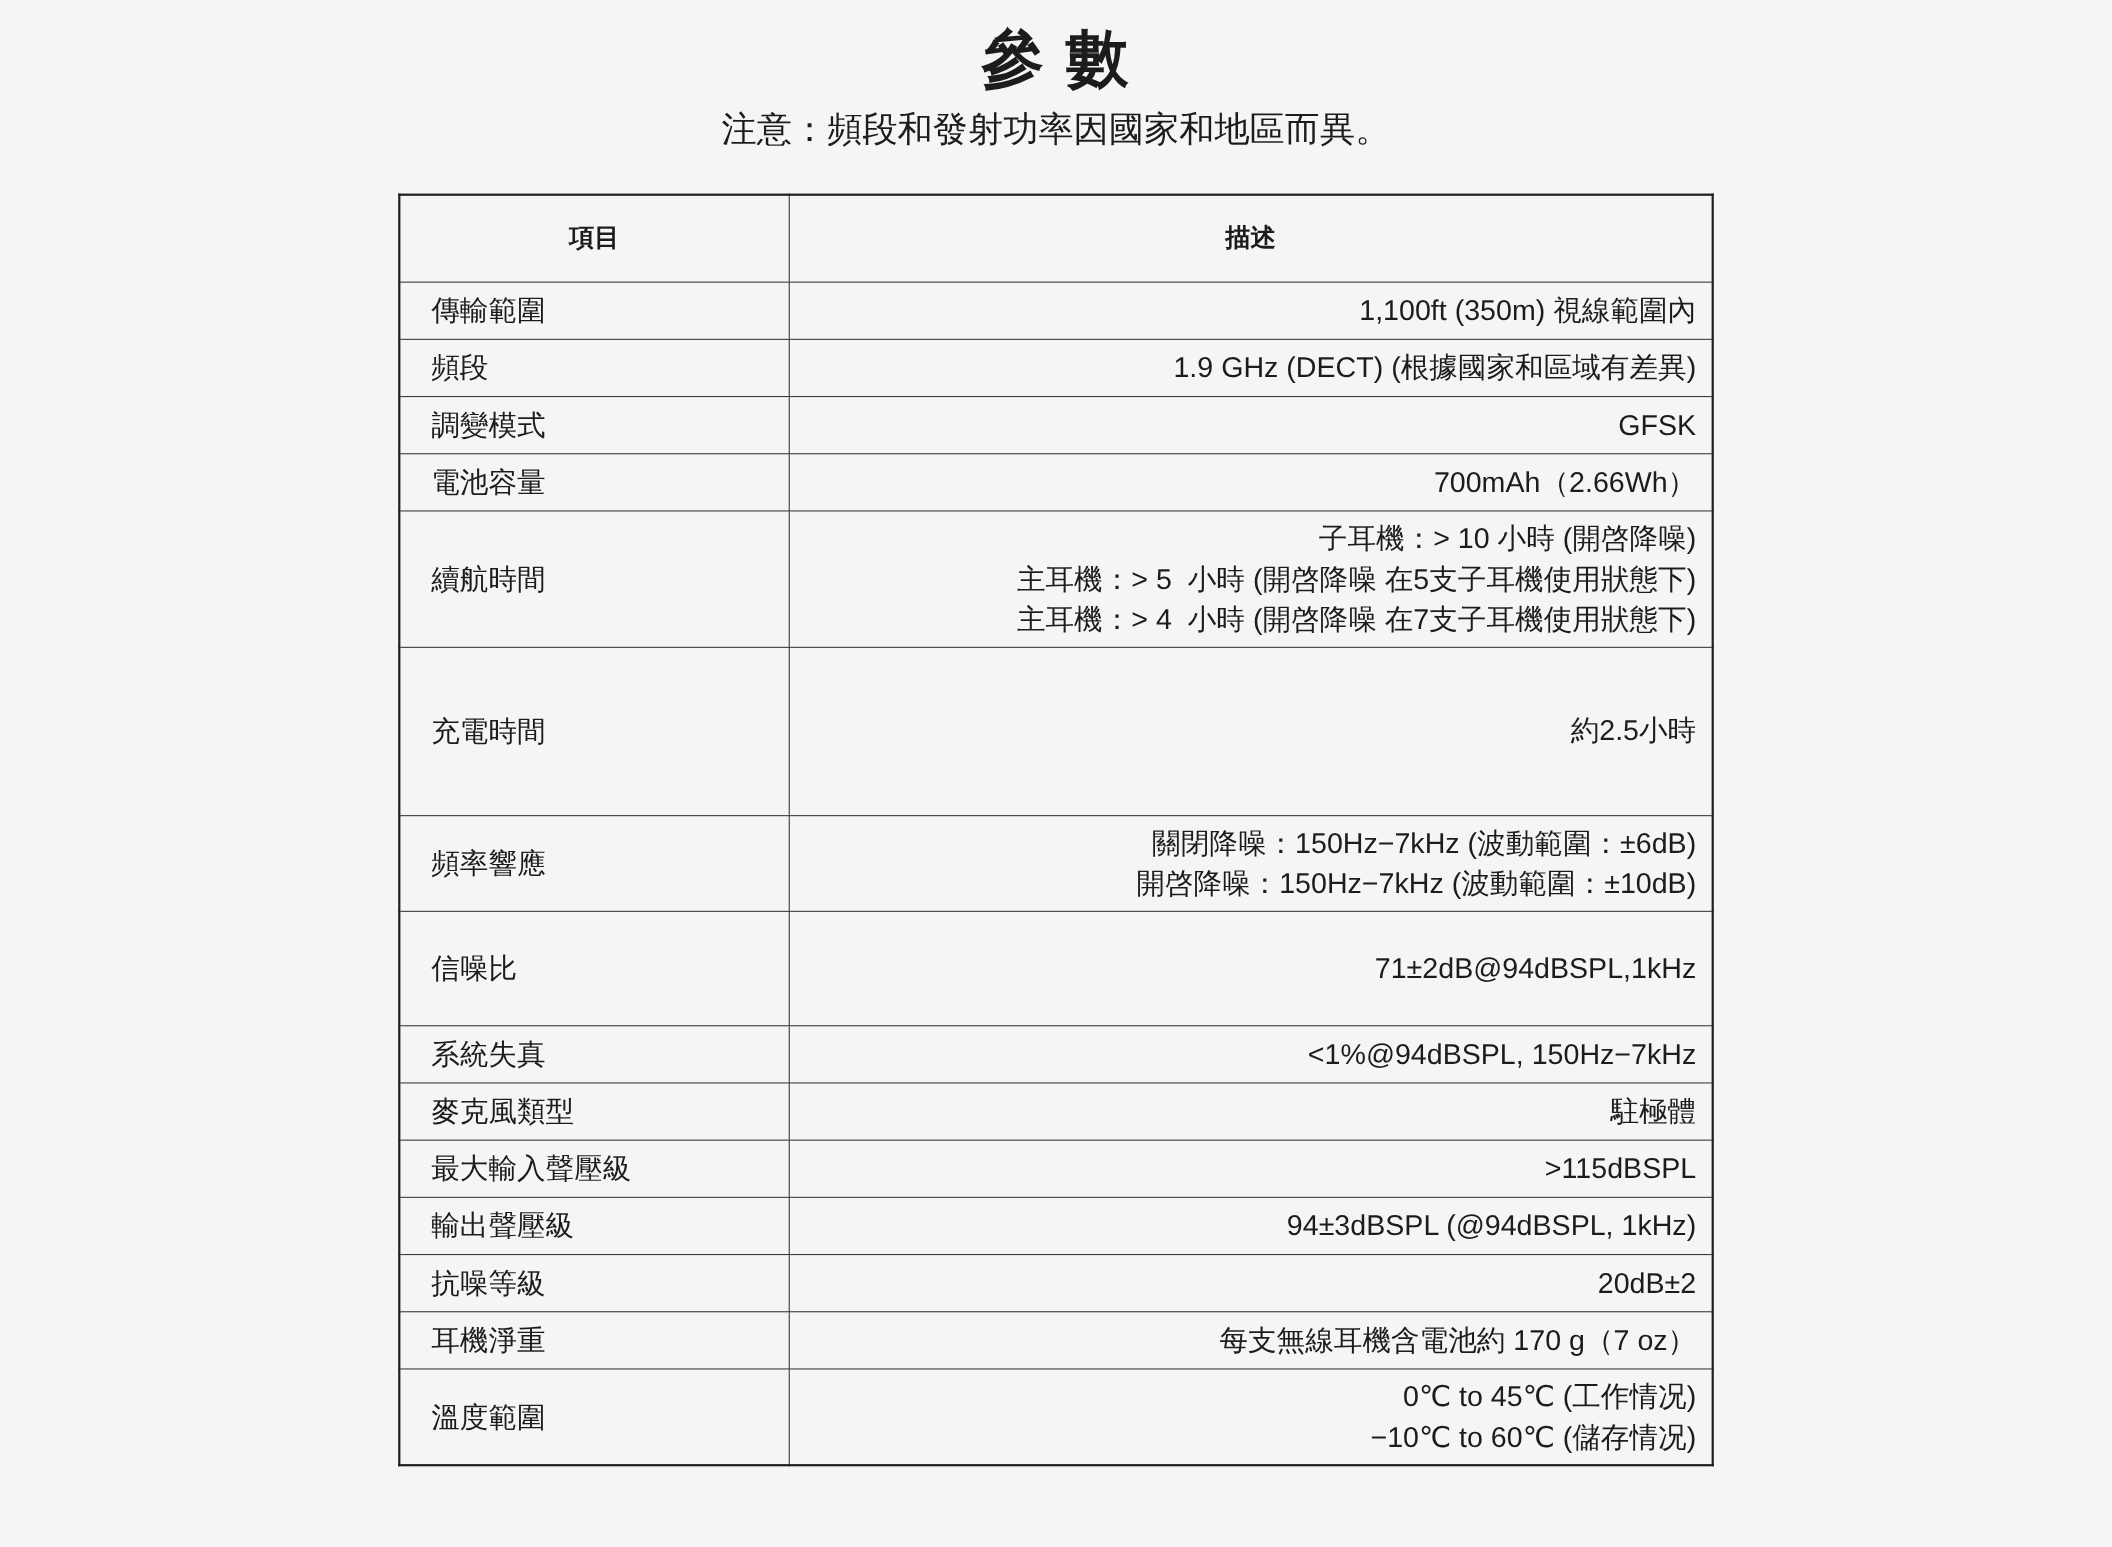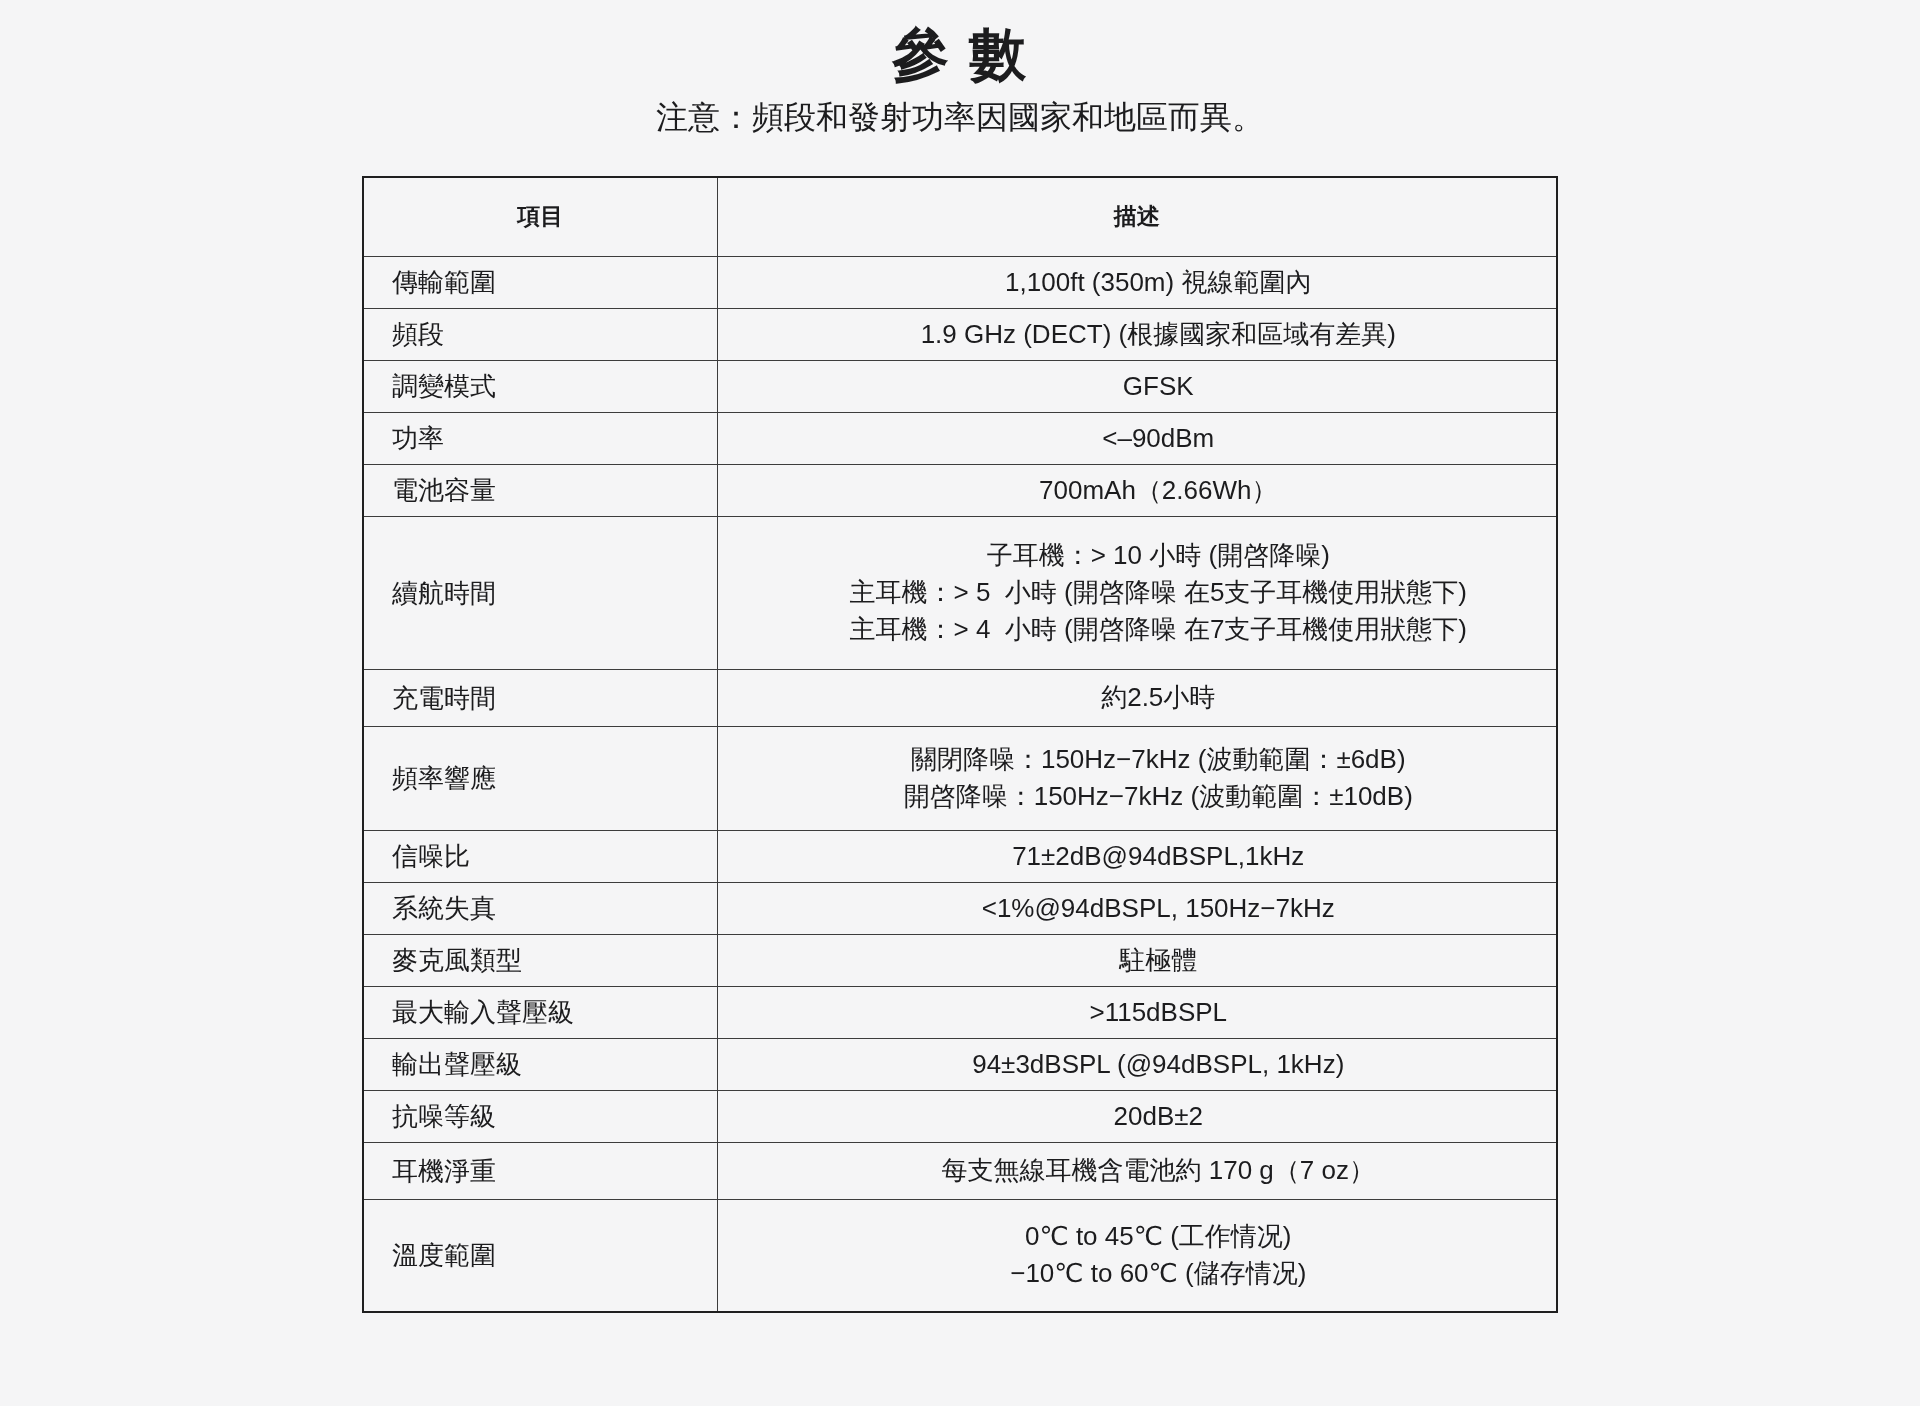--- a/index.html
+++ b/index.html
@@ -72,21 +72,21 @@
     font-size: 26px;
     font-weight: 400;
   }
   .spec-table td.cell-item {
     padding: 0 10px 0 28px;
     text-align: left;
     line-height: 28px;
   }
   .spec-table td.cell-desc {
     padding: 6px 14px 6px 57px;
-    text-align: center;
+    text-align: right;
     white-space: pre-wrap;
     line-height: 37px;
   }
 </style>
 </head>
 <body>
 
 <main class="page">
   <h1 class="page-title">參 數</h1>
   <p class="page-note">注意：頻段和發射功率因國家和地區而異。</p>
@@ -103,24 +103,20 @@
           <td class="cell-item">傳輸範圍</td>
           <td class="cell-desc">1,100ft (350m) 視線範圍內</td>
         </tr>
         <tr>
           <td class="cell-item">頻段</td>
           <td class="cell-desc">1.9 GHz (DECT) (根據國家和區域有差異)</td>
         </tr>
         <tr>
           <td class="cell-item">調變模式</td>
           <td class="cell-desc">GFSK</td>
-        </tr>
-        <tr>
-          <td class="cell-item">功率</td>
-          <td class="cell-desc">&lt;–90dBm</td>
         </tr>
         <tr>
           <td class="cell-item">電池容量</td>
           <td class="cell-desc">700mAh（2.66Wh）</td>
         </tr>
         <tr>
           <td class="cell-item">續航時間</td>
           <td class="cell-desc">子耳機：&gt; 10 小時 (開啓降噪)
 主耳機：&gt; 5  小時 (開啓降噪 在5支子耳機使用狀態下)
 主耳機：&gt; 4  小時 (開啓降噪 在7支子耳機使用狀態下)</td>

